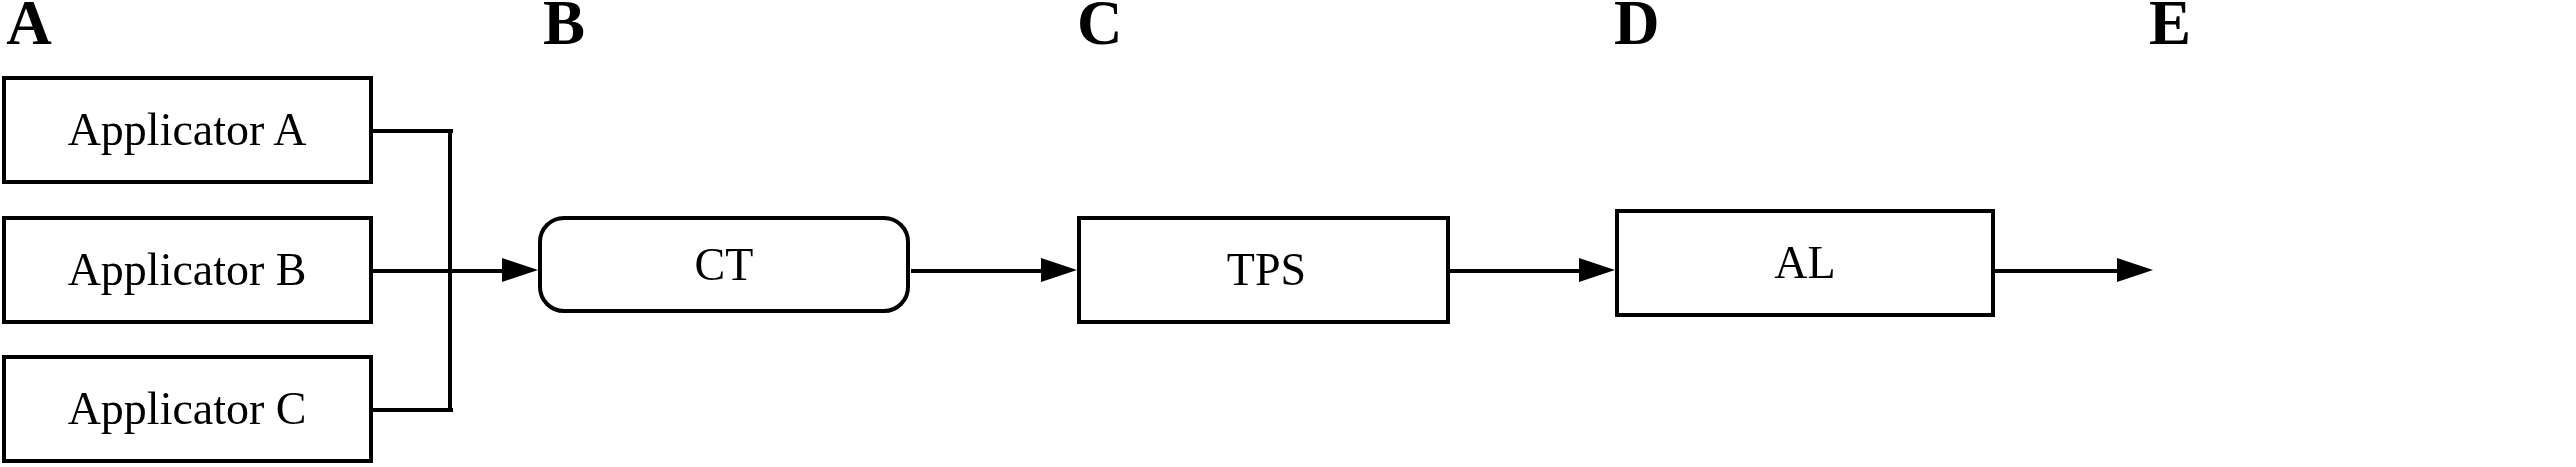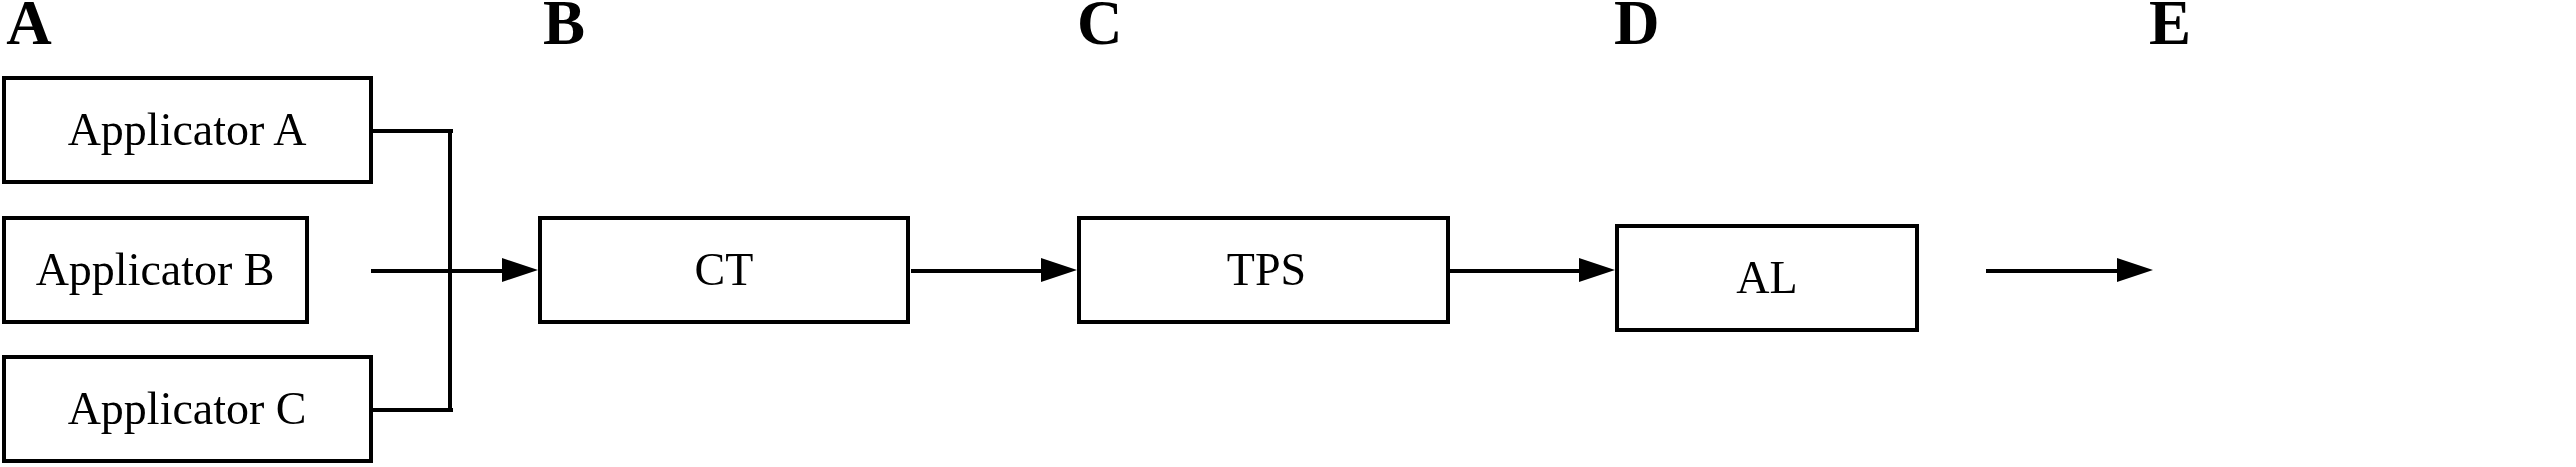--- a/index.html
+++ b/index.html
@@ -59,37 +59,37 @@
 
 <div class="canvas">
 
   <div class="panel-label" style="left:6.3px;">A</div>
   <div class="panel-label" style="left:543px;">B</div>
   <div class="panel-label" style="left:1077px;">C</div>
   <div class="panel-label" style="left:1614px;">D</div>
   <div class="panel-label" style="left:2149px;">E</div>
 
   <div class="node-box" style="left:1.6px; top:76px;  width:371px; height:108px;">Applicator A</div>
-  <div class="node-box" style="left:1.6px; top:216px; width:307px; height:108px;">Applicator B</div>
+  <div class="node-box" style="left:1.6px; top:216px; width:371px; height:108px;">Applicator B</div>
   <div class="node-box" style="left:1.6px; top:355px; width:371px; height:108px;font-family:Liberation Serif, serif;">Applicator C</div>
 
   <div class="line h-line" style="left:371px; top:129px; width:82px;"></div>
   <div class="line h-line" style="left:371px; top:408px; width:82px;"></div>
   <div class="line v-line" style="left:448px; top:129px; height:283px;"></div>
 
   <div class="line h-line" style="left:371px;  top:269px; width:136px;"></div>
   <div class="arrowhead" style="left:502px;  top:258px;"></div>
 
   <div class="line h-line" style="left:911px; top:269px; width:135px;"></div>
   <div class="arrowhead" style="left:1041px; top:258px;"></div>
 
   <div class="line h-line" style="left:1450px; top:269px; width:135px;"></div>
   <div class="arrowhead" style="left:1579px; top:258px;"></div>
 
   <div class="line h-line" style="left:1986px; top:269px; width:136px;"></div>
   <div class="arrowhead" style="left:2117px; top:258px;"></div>
 
-  <div class="node-box" style="left:538px;  top:216px; width:372px; height:108px;">CT</div>
+  <div class="node-box" style="left:538px;  top:216px; width:372px; height:97px;border-radius:26px;">CT</div>
   <div class="node-box" style="left:1077px; top:216px; width:373px; height:108px;padding-left:6px;">TPS</div>
-  <div class="node-box" style="left:1615px; top:224px; width:304px; height:108px;">AL</div>
+  <div class="node-box" style="left:1615px; top:209px; width:380px; height:108px;">AL</div>
 
 </div>
 
 
 </body></html>

